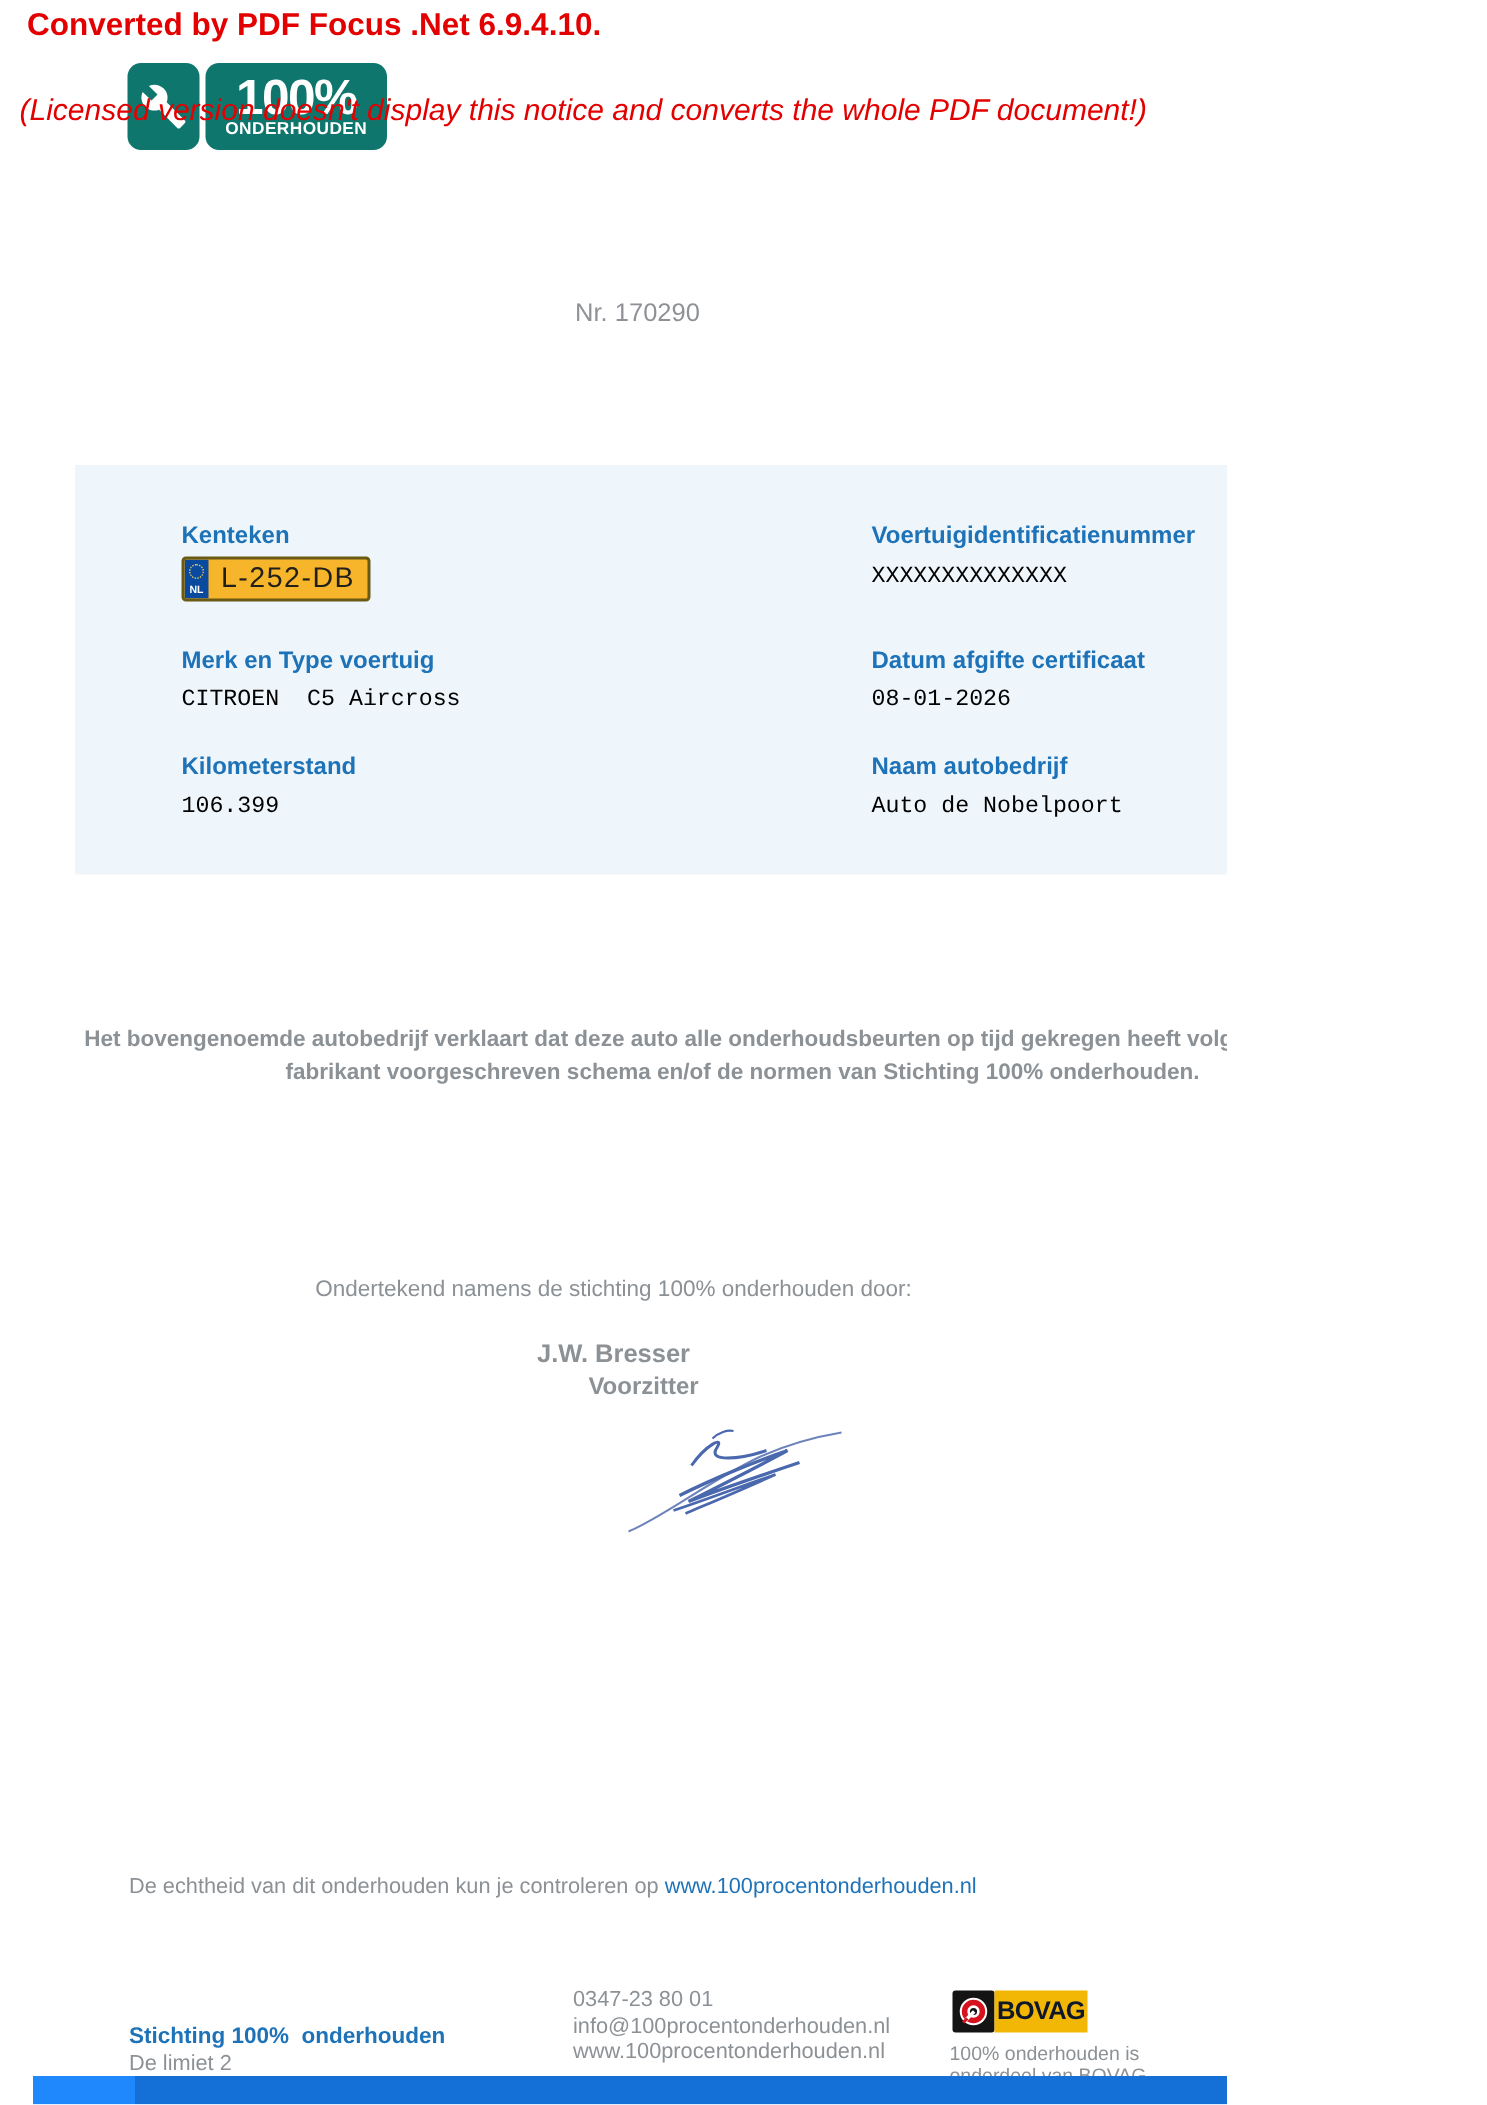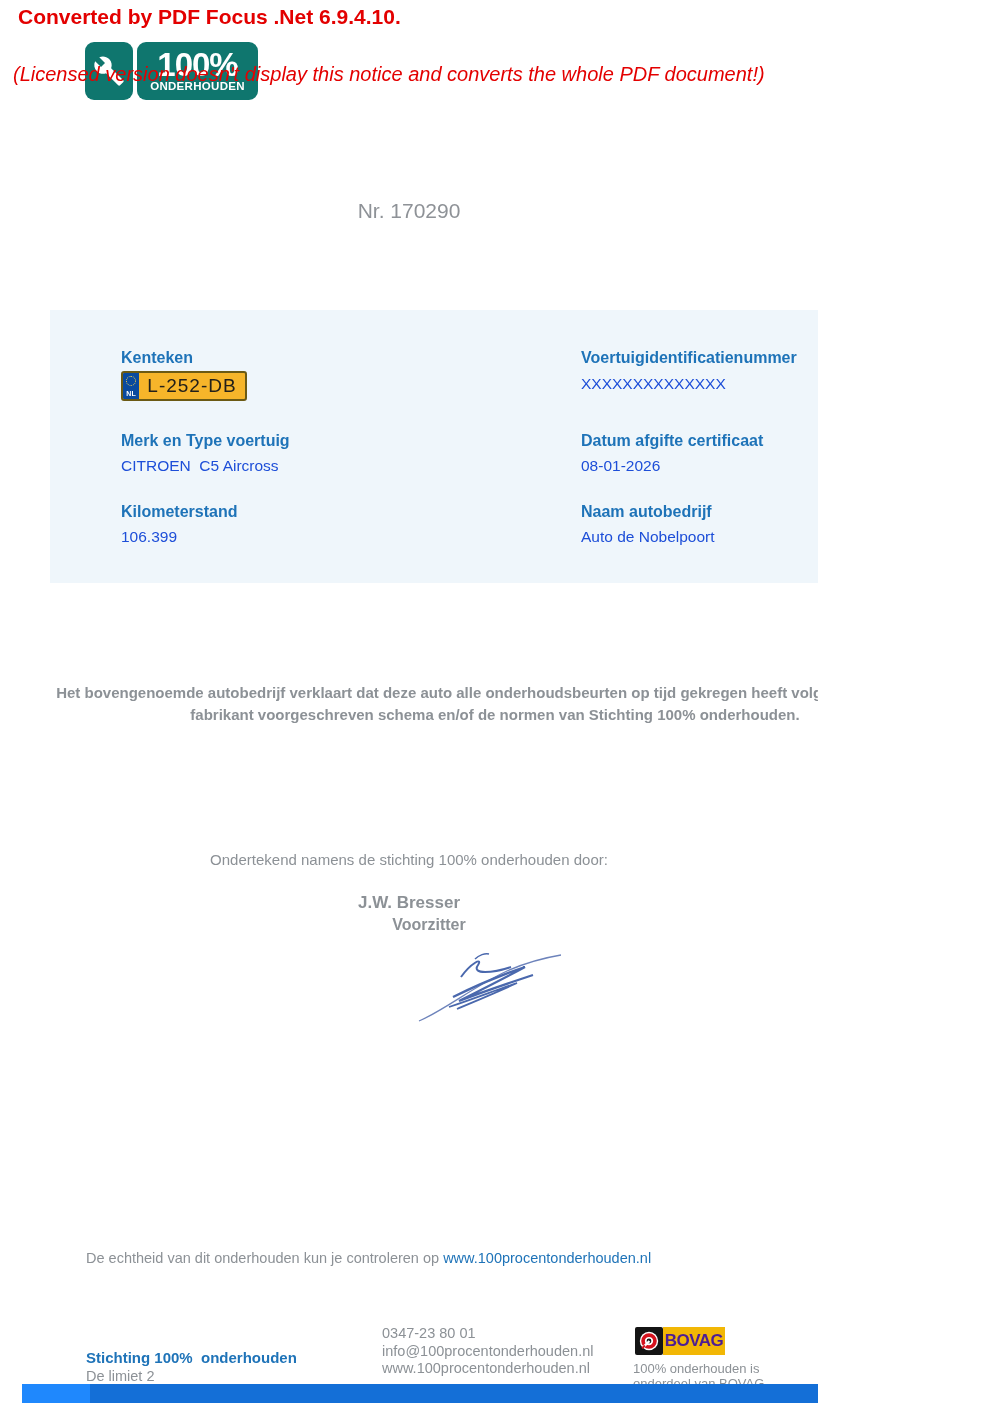--- a/index.html
+++ b/index.html
@@ -13,27 +13,27 @@
   
   .logo{position:absolute;left:85px;top:42px;display:flex;gap:4px;z-index:1;}
   .logo-tile{background:#0f766e;border-radius:9px;}
   .logo-wrench{width:48px;height:58px;display:flex;align-items:center;justify-content:center;}
   .logo-text{width:121px;height:58px;color:#fff;text-align:center;display:flex;flex-direction:column;justify-content:center;}
   .logo-percent{font-size:33px;font-weight:700;line-height:30px;letter-spacing:-1px;}
   .logo-sub{font-size:11.5px;font-weight:700;letter-spacing:.3px;}
 
   
   .title{position:absolute;left:0;top:130px;width:100%;text-align:center;font-size:53px;font-weight:700;color:#333;letter-spacing:1px;}
-  .cert-nr{position:absolute;left:0;top:199px;width:100%;text-align:center;font-size:21px;color:#8e9297;}
+  .cert-nr{position:absolute;left:16px;top:199px;width:100%;text-align:center;font-size:17px;color:#8e9297;}
 
   
   .info-box{position:absolute;left:14px;top:310px;width:963px;height:273px;background:#eff6fb;margin-left:36px;}
   .field{position:absolute;}
   .field-label{font-size:16px;font-weight:600;color:#1e73b8;}
-  .field-value{font-size:15.5px;color:#1d4ed8;white-space:pre-wrap;}
+  .field-value{font-size:15.5px;color:#000000;white-space:pre-wrap;font-family:Liberation Mono, monospace;}
 
   
   .plate{position:absolute;left:71px;top:61px;width:126px;height:30px;box-sizing:border-box;
          display:flex;background:#f6b52a;border:2px solid #6b5a14;border-radius:3px;overflow:hidden;}
   .plate-nl{width:16px;background:#0a4a9e;color:#fff;display:flex;flex-direction:column;align-items:center;justify-content:flex-end;padding-bottom:2px;}
   .plate-stars{width:8px;height:8px;border:1px dotted #ffd94d;border-radius:50%;margin-bottom:4px;}
   .plate-nl-text{font-size:7px;font-weight:700;line-height:7px;}
   .plate-text{flex:1;text-align:center;font-size:19px;color:#22201a;line-height:25px;letter-spacing:1px;}
 
   
@@ -49,21 +49,21 @@
   
   .verify{position:absolute;left:86px;top:1250px;font-size:14.5px;color:#8c9196;}
   .verify a{color:#1e73b8;text-decoration:none;}
 
   
   .footer-col1{position:absolute;left:86px;top:1325px;font-size:14.5px;color:#8c9196;line-height:17.5px;}
   .footer-org{font-size:15px;font-weight:700;color:#1e73b8;margin-bottom:1px;white-space:pre-wrap;margin-top:24px;}
   .footer-col2{position:absolute;left:348px;top:1325px;font-size:14.5px;color:#8c9196;line-height:17.5px;margin-left:34px;}
   .bovag{position:absolute;left:635px;top:1327px;display:flex;}
   .bovag-mark{width:28px;height:28px;background:#141414;display:flex;align-items:center;justify-content:center;border-radius:2px;}
-  .bovag-name{width:62px;height:28px;background:#f2b705;color:#4c1d95;display:flex;align-items:center;justify-content:center;
+  .bovag-name{width:62px;height:28px;background:#f2b705;color:#0f172a;display:flex;align-items:center;justify-content:center;
               font-size:17px;font-weight:700;letter-spacing:-.5px;}
   .bovag-note{position:absolute;left:633px;top:1361px;font-size:13px;color:#8c9196;}
 
   
   .bar-light{position:absolute;left:22px;top:1384px;width:68px;height:19px;background:#1f88fd;}
   .bar-dark{position:absolute;left:90px;top:1384px;width:901px;height:19px;background:#146fd7;}
 </style>
 </head>
 <body>
 

